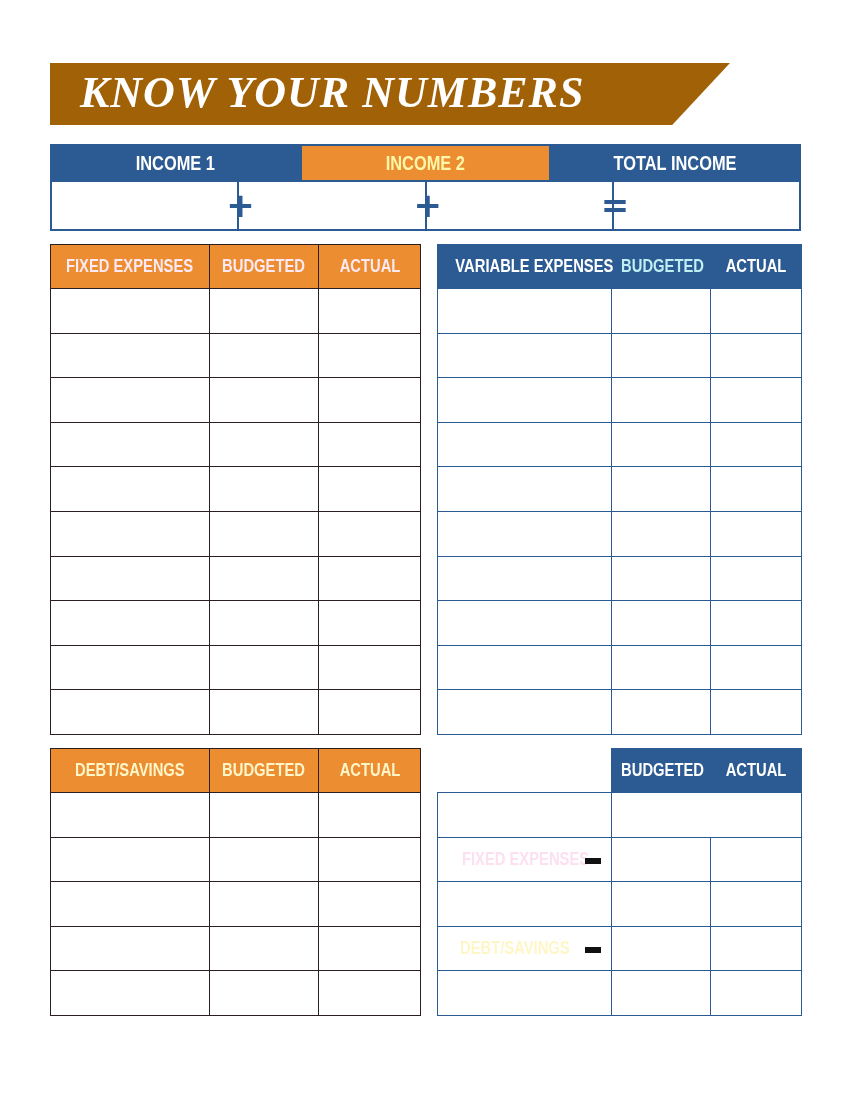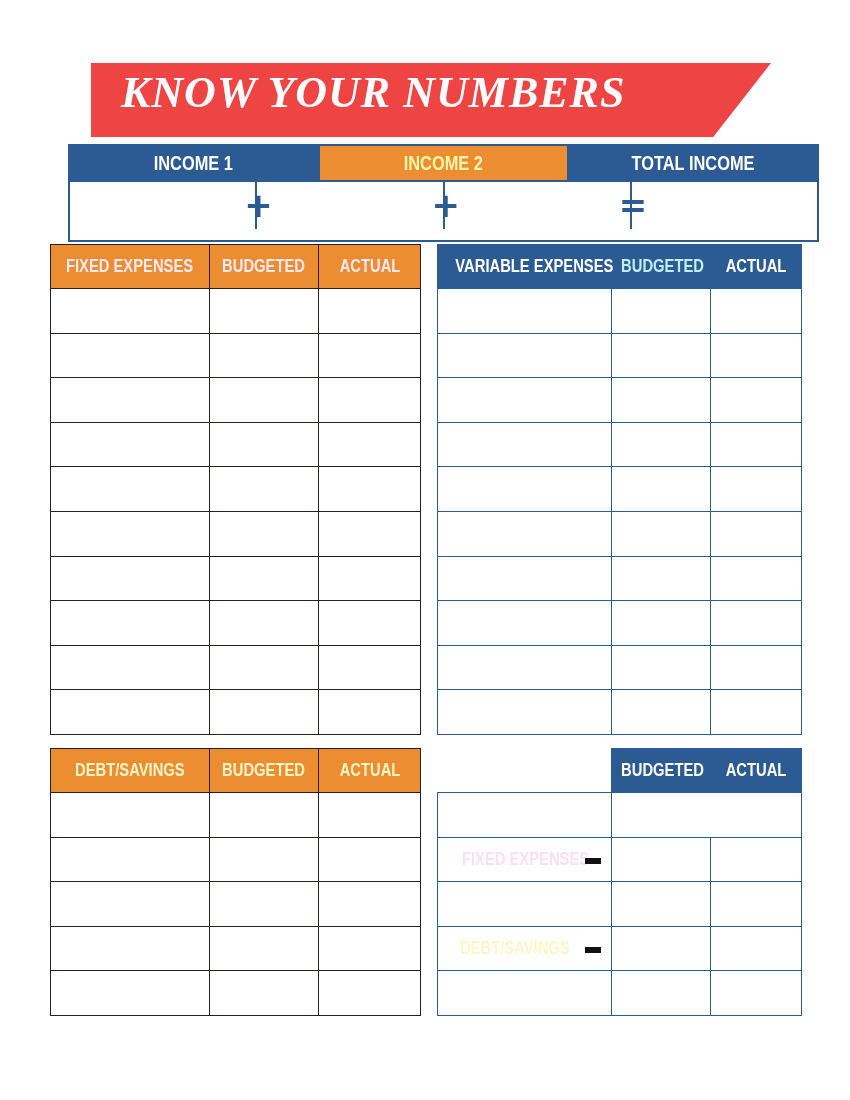--- a/index.html
+++ b/index.html
@@ -1,39 +1,38 @@
 <!DOCTYPE html>
 <html><head>
 <meta charset="utf-8">
 <style>
   * { box-sizing: border-box; margin: 0; padding: 0; }
   html, body { width: 850px; height: 1100px; background: #ffffff; overflow: hidden; }
   body { position: relative; font-family: "Liberation Sans", sans-serif; }
 
   .banner {
-    position: absolute; left: 50px; top: 63px; width: 680px; height: 74px;
-    background: #ef4444;
+    position: absolute; left: 50px; top: 63px; width: 680px; height: 62px;
+    background: #a16207;
     clip-path: polygon(0 0, 100% 0, 91.5% 100%, 0 100%);
-    margin-left: 41px;
   }
   .banner-title {
     position: absolute; left: 30px; top: 4px;
     font-family: "Liberation Serif", serif; font-style: italic; font-weight: bold;
     font-size: 44px; color: #fff; letter-spacing: 1px; white-space: nowrap;
   }
 
   .hdr-text {
     font-family: "Liberation Sans", sans-serif; font-weight: bold;
     font-stretch: condensed; color: #fff; white-space: nowrap;
     transform: scaleX(0.82); display: inline-block;
   }
 
   
   .income {
-    position: absolute; left: 68px; top: 144px; width: 751px; height: 98px;
+    position: absolute; left: 50px; top: 144px; width: 751px; height: 87px;
     border: 2px solid #2c5a92;
   }
   .income-head { display: flex; height: 34px; }
   .income-head .cell {
     flex: 1; display: flex; align-items: center; justify-content: center;
     font-size: 20px;
   }
   .income-body { display: flex; height: 49px; border-top: 2px solid #2c5a92; }
   .income-body .cell { flex: 1; position: relative; }
   .income-head .cell + .cell, .income-body .cell + .cell { border-left: 2px solid #2c5a92; }

